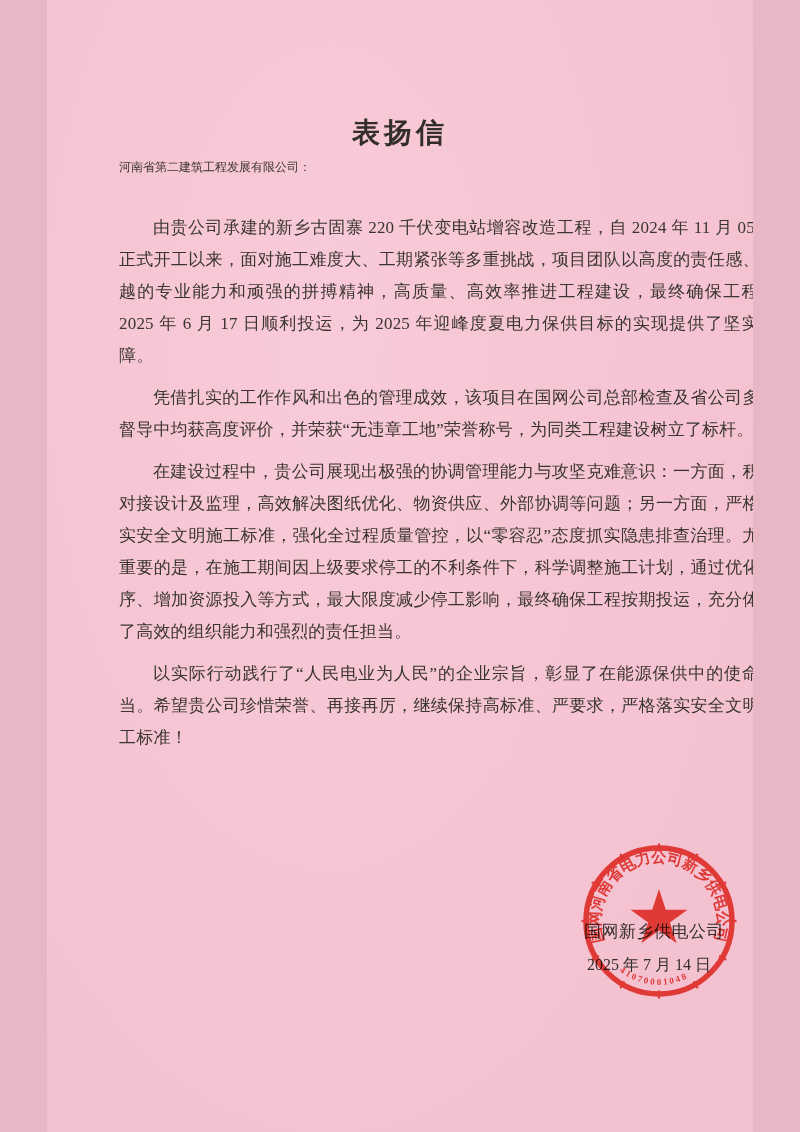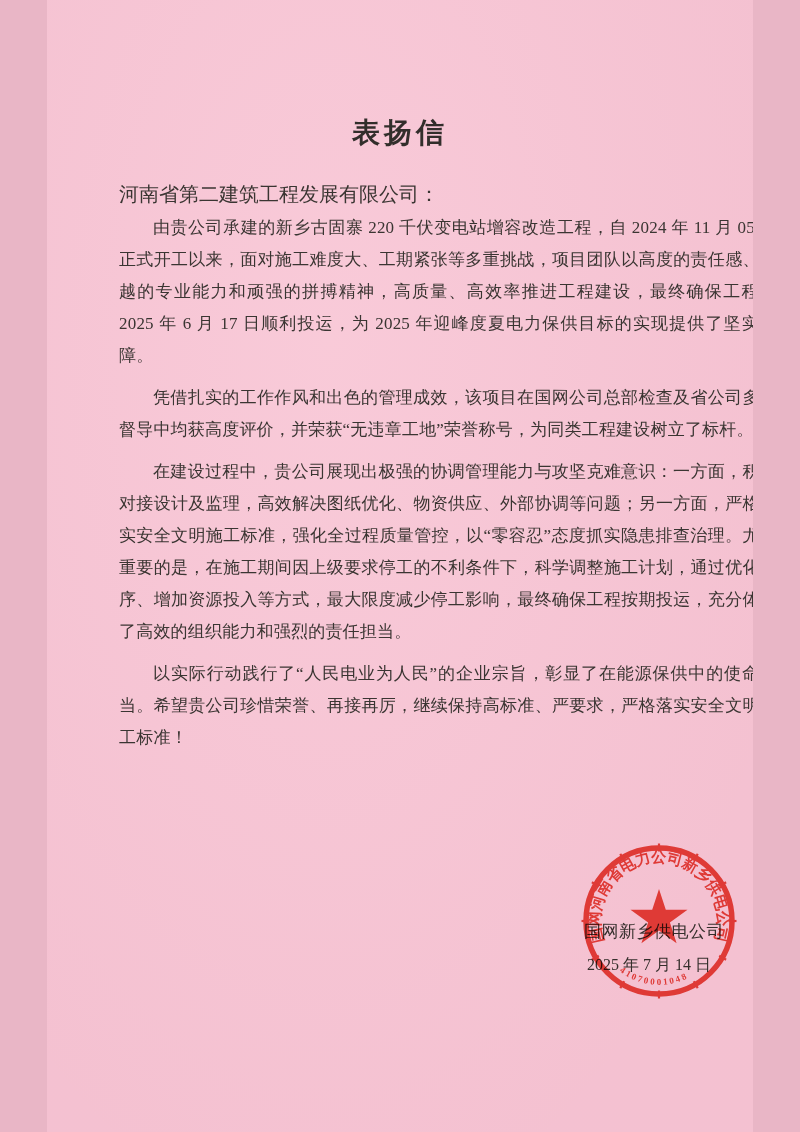--- a/index.html
+++ b/index.html
@@ -27,23 +27,23 @@
     left: 0;
     width: 100%;
     text-align: center;
     font-size: 28px;
     font-weight: bold;
     letter-spacing: 4px;
     color: #322e2b;
   }
   .salutation {
     position: absolute;
-    top: 178px;
+    top: 151px;
     left: 72px;
-    font-size: 20px;
+    font-size: 12px;
     line-height: 32px;
     text-align: center;
   }
   .body {
     position: absolute;
     top: 212px;
     left: 72px;
     width: 658px;
   }
   .body p {

